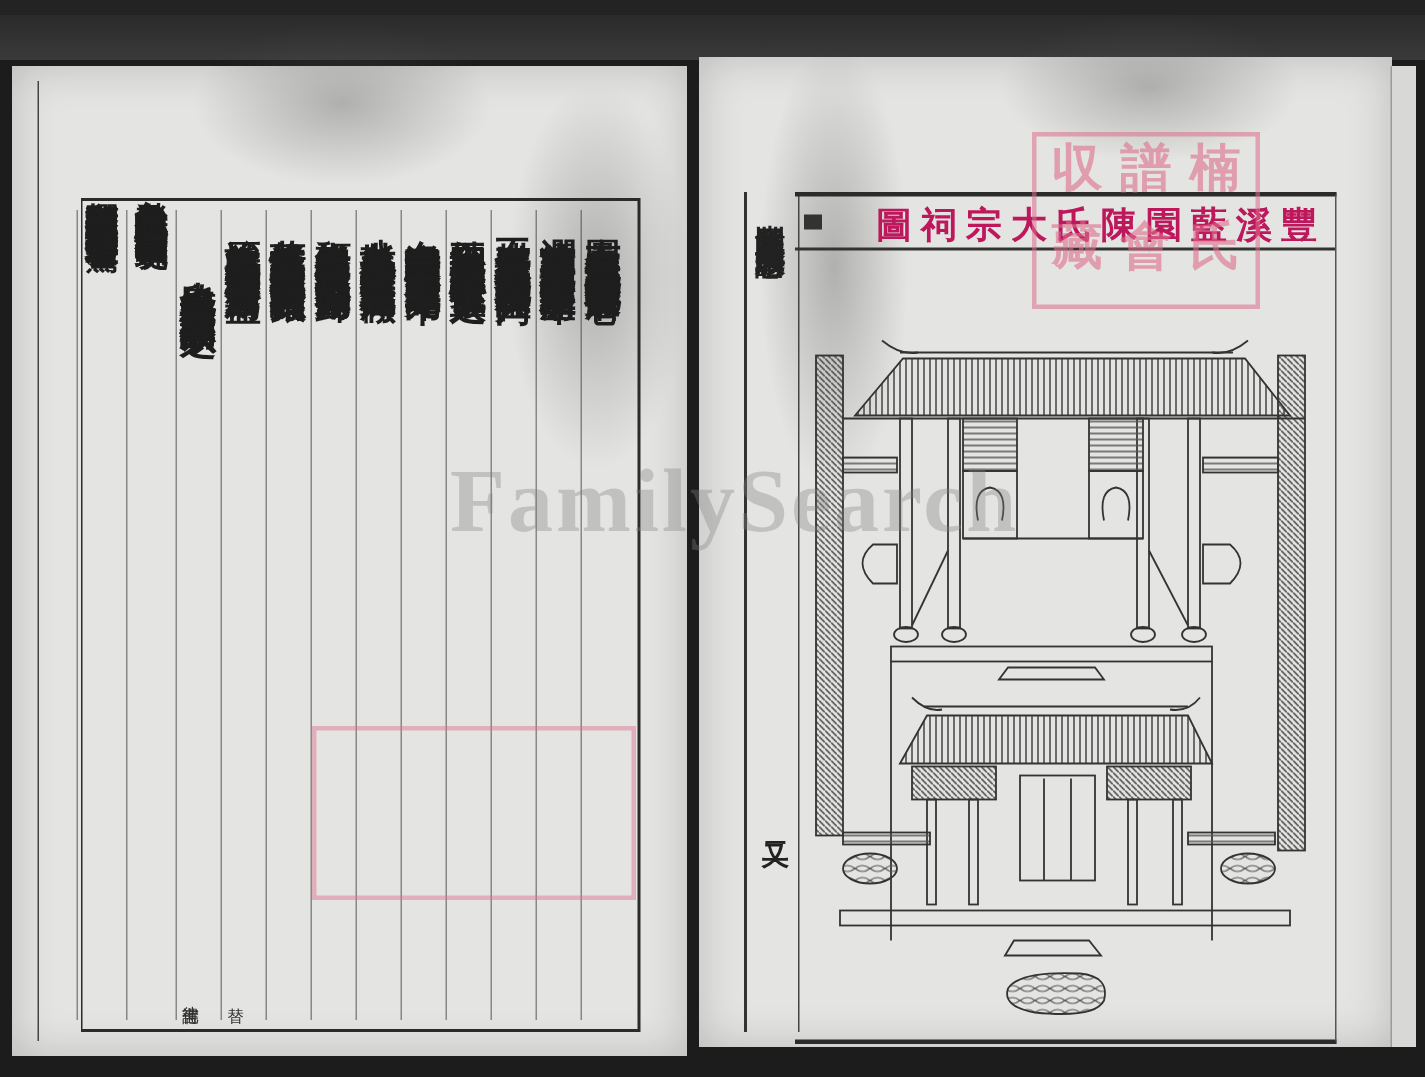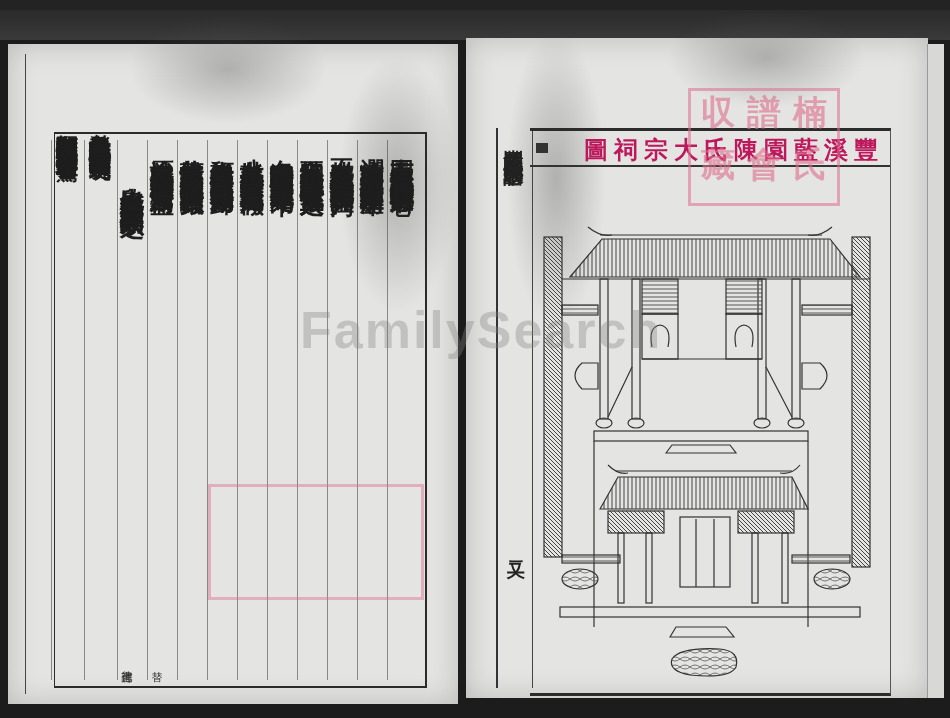--- a/index.html
+++ b/index.html
@@ -22,21 +22,21 @@
   .hseal{position:absolute;border:3px solid rgba(220,110,140,.55);}
   .hseal .sealtxt{position:absolute;inset:4px;display:grid;grid-template-columns:1fr 1fr 1fr;grid-template-rows:1fr 1fr;color:rgba(220,110,140,.6);font-size:34px;line-height:34px;text-align:center;font-weight:bold;}
   
   .rside{position:absolute;left:30px;top:90px;width:34px;height:560px;border-left:2px solid #333;border-right:1px solid #444;}
   .rside .chars{writing-mode:vertical-rl;font-size:20px;line-height:28px;color:#222;font-weight:bold;position:absolute;top:6px;left:2px;letter-spacing:2px;}
   .rside .pageno{writing-mode:vertical-rl;font-size:18px;color:#222;position:absolute;top:420px;left:6px;font-weight:bold;}
   .rframe{position:absolute;left:64px;top:90px;width:360px;height:562px;border-top:3px solid #2b2b2b;border-bottom:3px solid #2b2b2b;border-right:1px solid #555;}
   .rtitle{position:absolute;left:0;top:0;width:360px;height:34px;border-bottom:2px solid #333;}
   .rtitle .t{position:absolute;right:6px;top:3px;font-size:24px;letter-spacing:6px;color:#be185d;font-weight:bold;direction:rtl;unicode-bidi:bidi-override;}
   .rtitle .mark{position:absolute;left:6px;top:12px;width:12px;height:10px;background:#333;}
-  .watermark{position:absolute;left:300px;top:300px;font-family:Liberation Sans, sans-serif;font-size:52px;font-weight:bold;color:rgba(130,130,130,.35);letter-spacing:2px;}
+  .watermark{position:absolute;left:300px;top:300px;font-family:Liberation Serif, serif;font-size:60px;font-weight:bold;color:rgba(130,130,130,.35);letter-spacing:2px;}
   svg{position:absolute;}
 </style>
 </head>
 <body>
 
 <div class="scan-top">
     <div class="band"></div>
   </div>
 
 <div class="page page-left">

